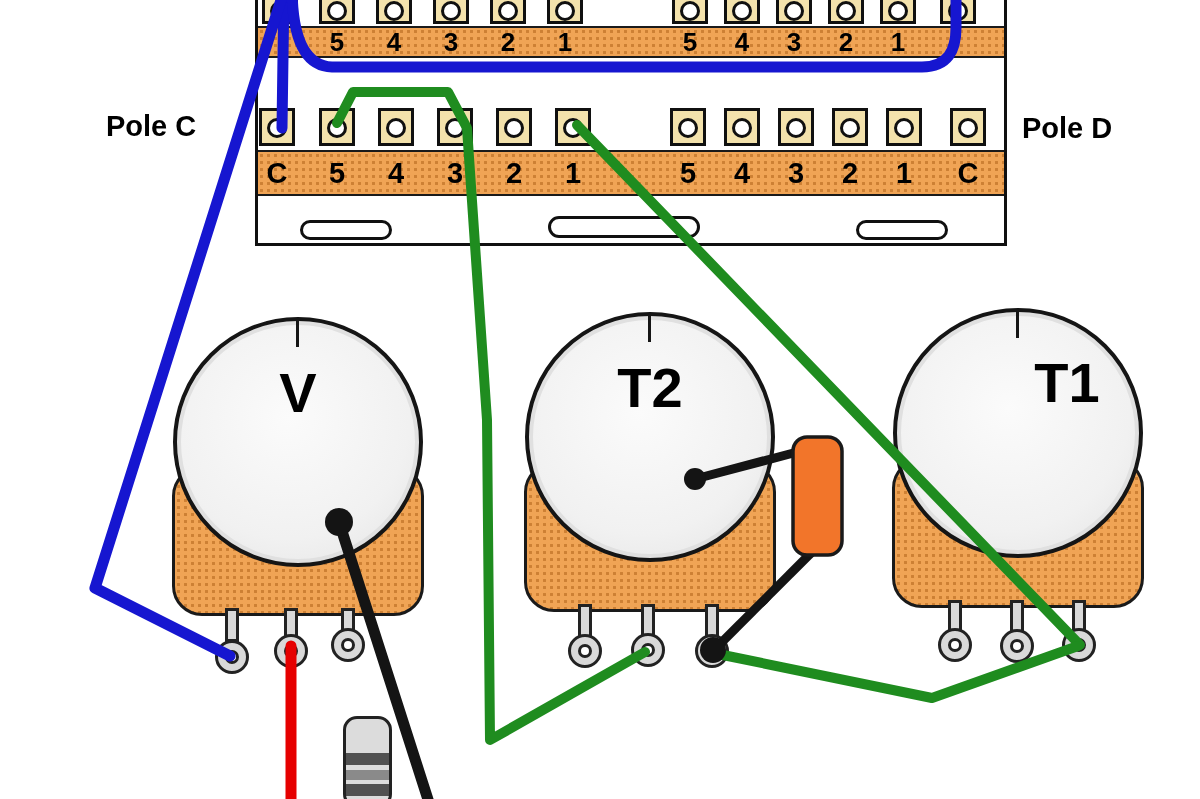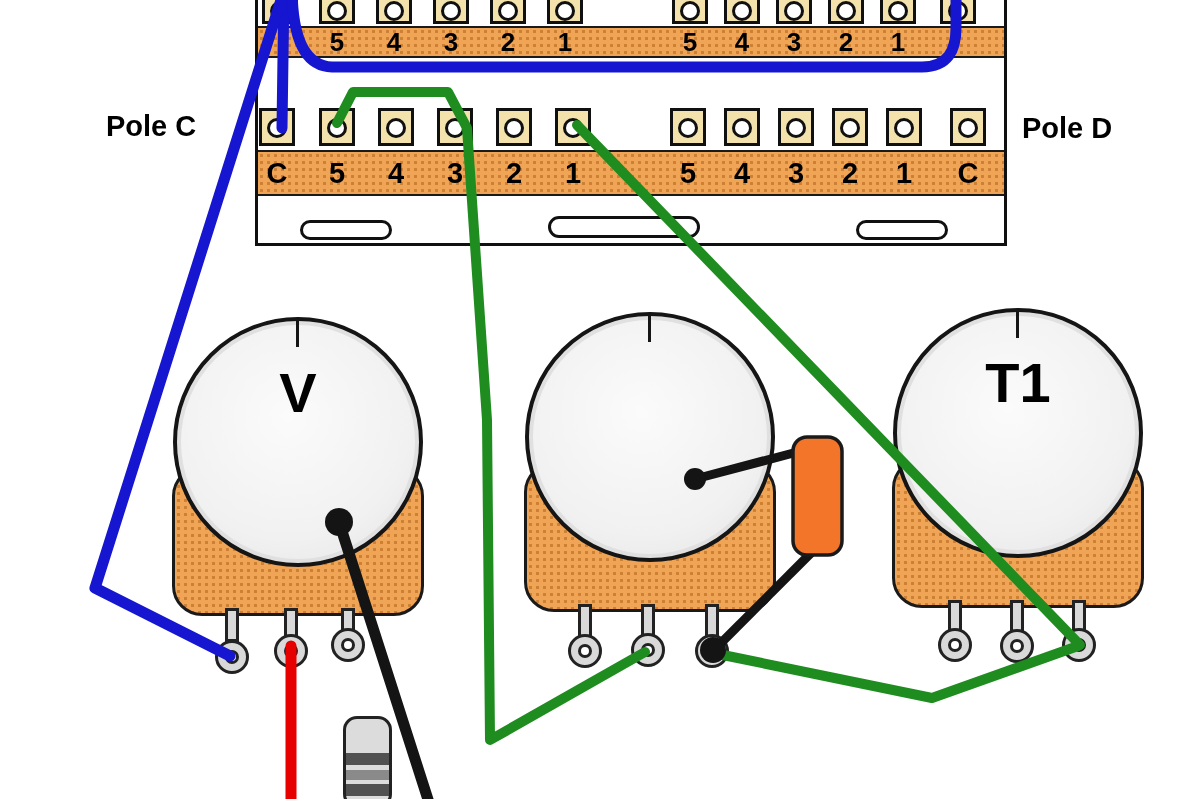--- a/index.html
+++ b/index.html
@@ -220,31 +220,32 @@
   <div class="leg" style="left:225px; top:608px;"></div>
   <div class="leg" style="left:284px; top:608px;"></div>
   <div class="leg" style="left:341px; top:608px;"></div>
   <div class="ring" style="left:215px; top:640px;"></div>
   <div class="ring" style="left:274px; top:634px;"></div>
   <div class="ring" style="left:331px; top:628px;"></div>
 
   <div class="pot-body" style="left:524px; top:462px;"></div>
   <div class="pot-circle" style="left:525px; top:312px;"></div>
   <div class="pot-notch" style="left:648px; top:316px;"></div>
+  <span class="pot-label" style="left:575px; top:355px;">T2</span>
   <div class="leg" style="left:578px; top:604px;"></div>
   <div class="leg" style="left:641px; top:604px;"></div>
   <div class="leg" style="left:705px; top:604px;"></div>
   <div class="ring" style="left:568px; top:634px;"></div>
   <div class="ring" style="left:631px; top:633px;"></div>
   <div class="ring" style="left:695px; top:634px;"></div>
 
   <div class="pot-body" style="left:892px; top:458px;"></div>
   <div class="pot-circle" style="left:893px; top:308px;"></div>
   <div class="pot-notch" style="left:1016px; top:312px;"></div>
-  <span class="pot-label" style="left:943px; top:350px;">T1</span>
+  <span class="pot-label" style="left:992px; top:350px;">T1</span>
   <div class="leg" style="left:948px;  top:600px;"></div>
   <div class="leg" style="left:1010px; top:600px;"></div>
   <div class="leg" style="left:1072px; top:600px;"></div>
   <div class="ring" style="left:938px;  top:628px;"></div>
   <div class="ring" style="left:1000px; top:629px;"></div>
   <div class="ring" style="left:1062px; top:628px;"></div>
 
   <div class="resistor"></div>
 
   <svg class="wires" viewBox="0 0 1200 799">

